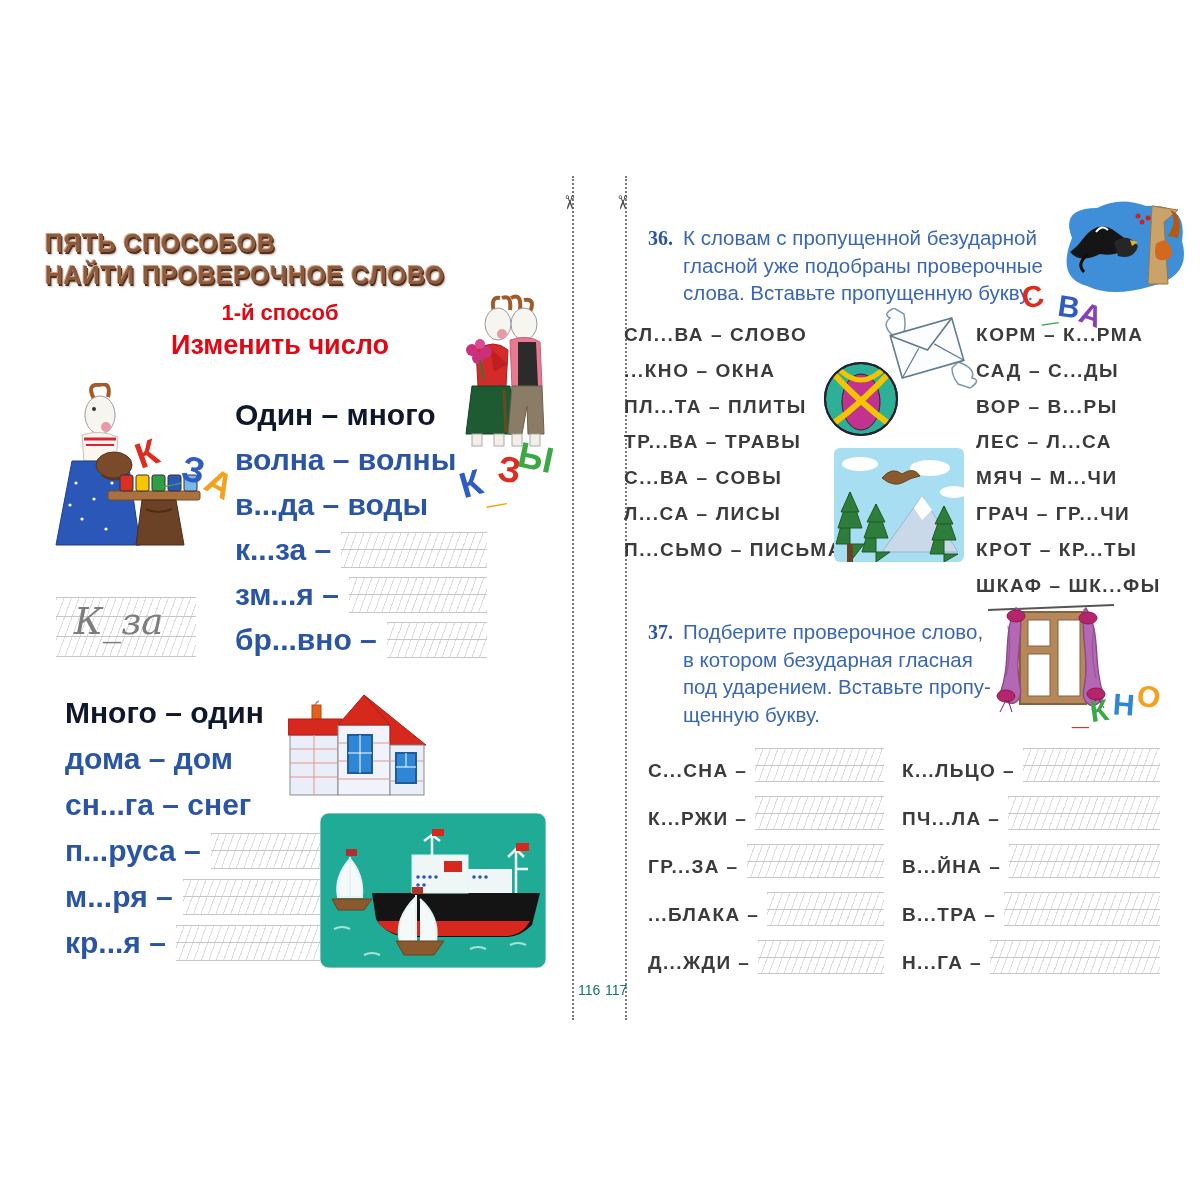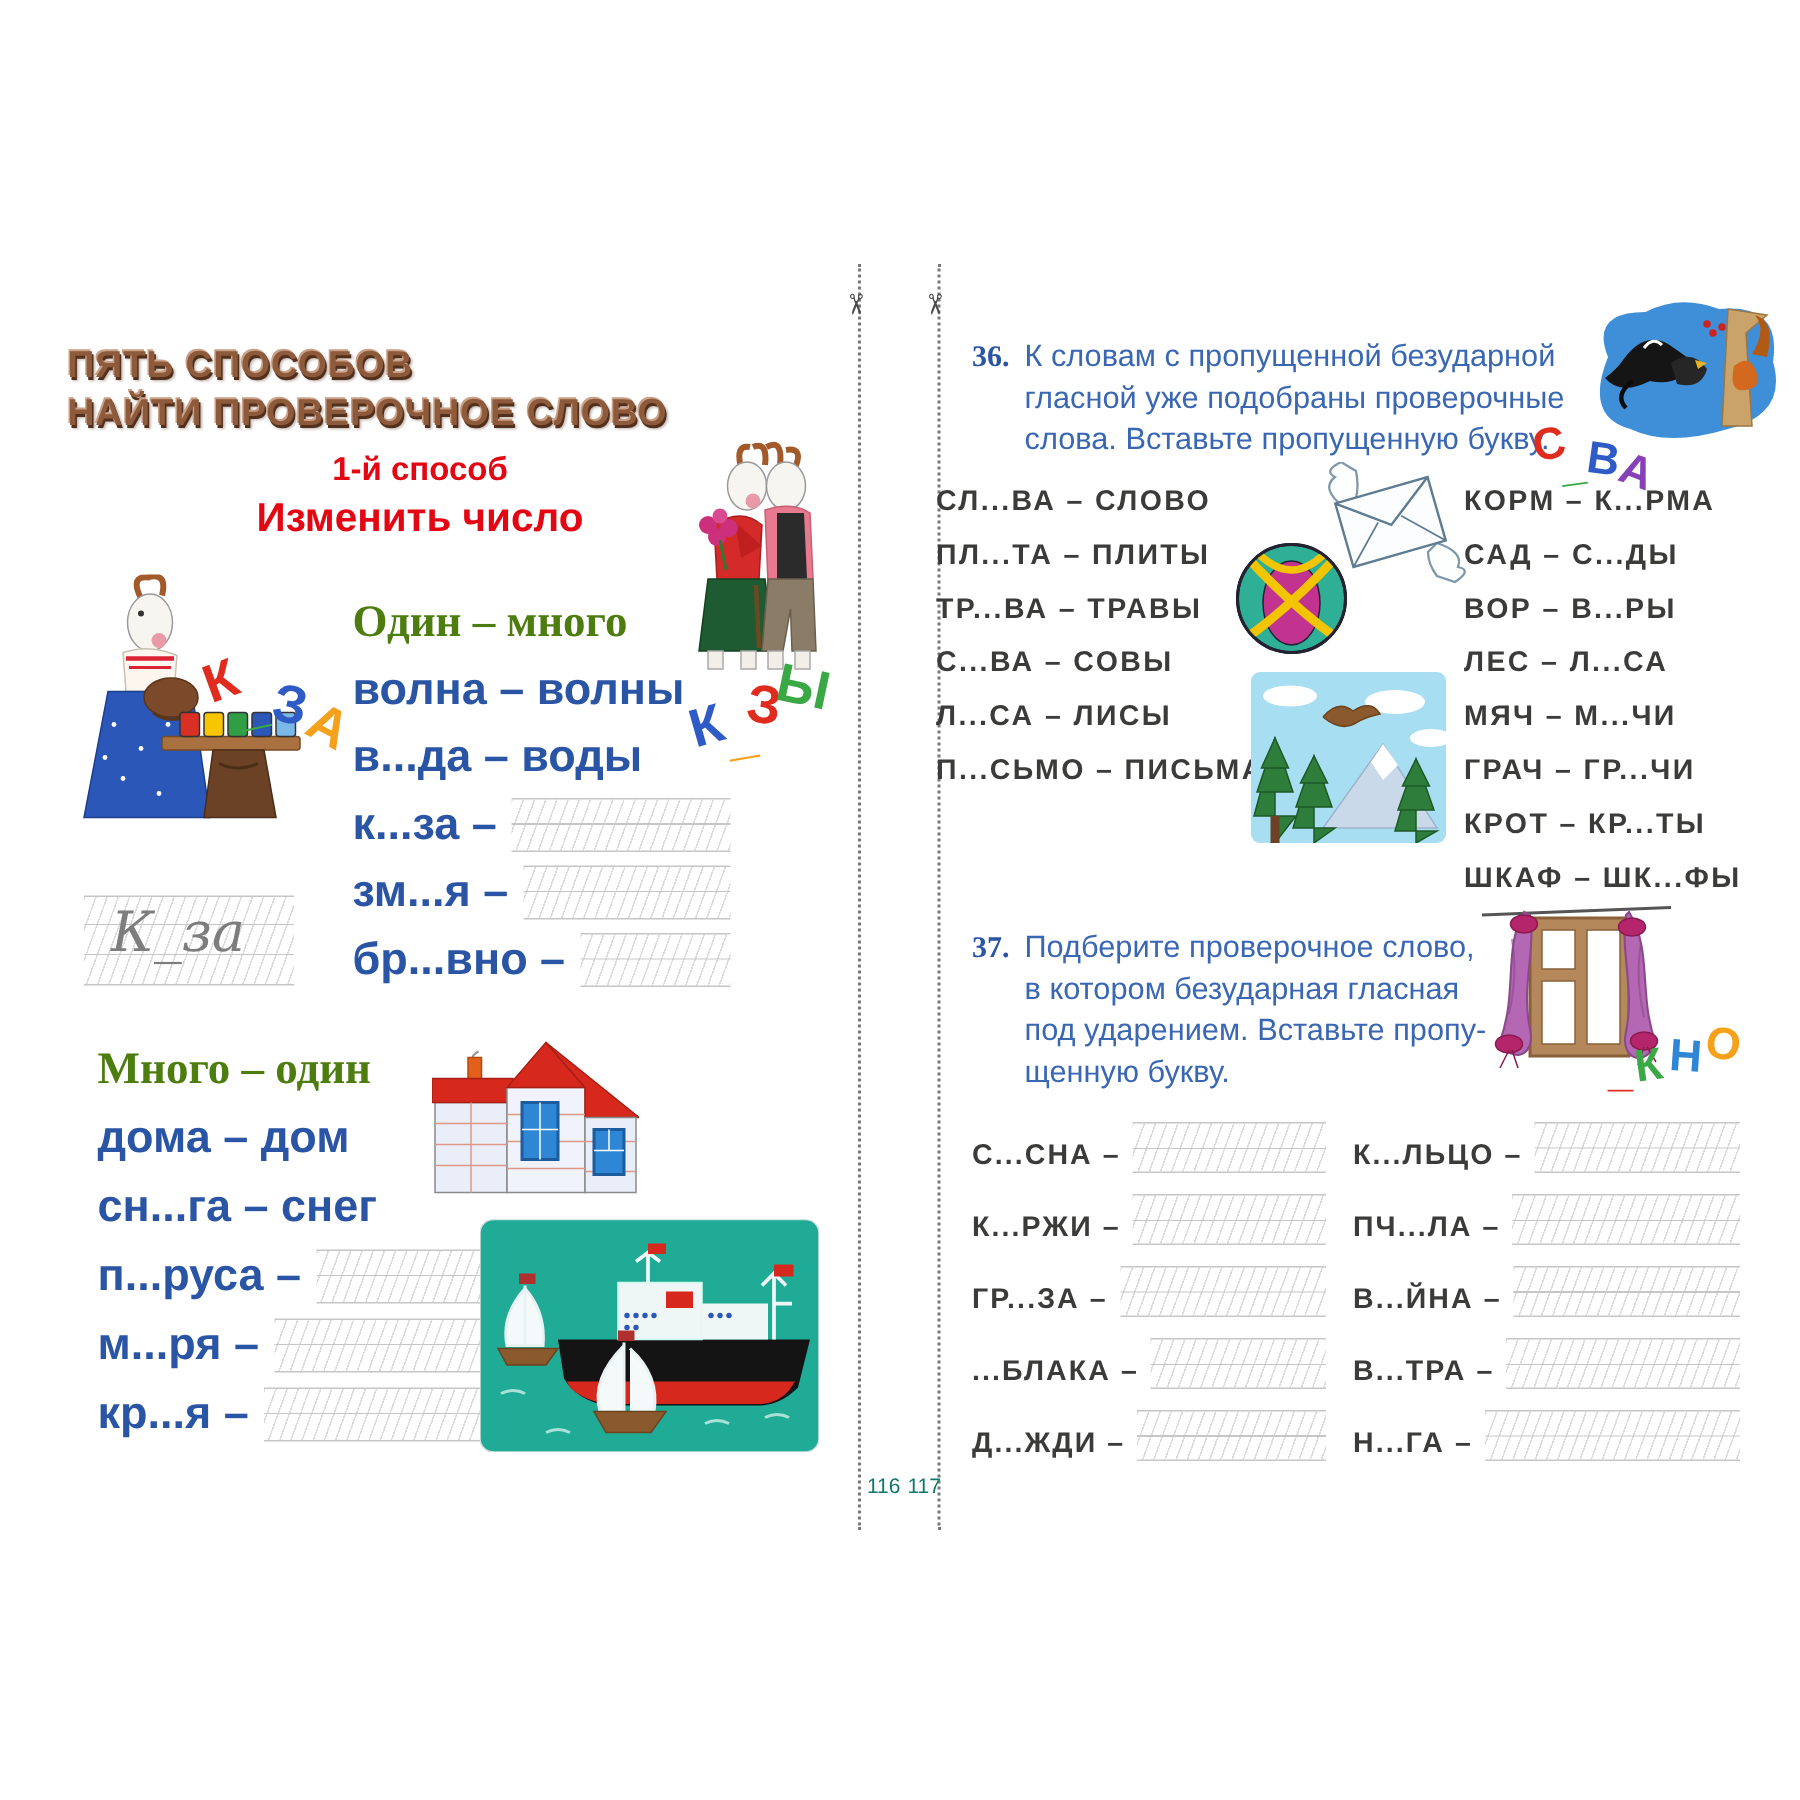--- a/index.html
+++ b/index.html
@@ -15,21 +15,21 @@
   
   .book-title{position:absolute;left:45px;top:227px;width:470px;text-align:left;
      font-weight:bold;font-size:25px;line-height:32px;color:#8d5a3c;letter-spacing:.5px;
      text-shadow:-1px -1px 0 #c9a188,1px 2px 0 #53301c,2px 3px 2px rgba(60,30,10,.35);}
   .method{position:absolute;left:45px;top:300px;width:470px;text-align:center;color:#e30613;}
   .method .m1{font-weight:bold;font-size:22px;}
   .method .m2{font-weight:bold;font-size:27px;margin-top:4px;}
 
   .wordlist{position:absolute;display:flex;flex-direction:column;}
   .wrow{display:flex;align-items:center;font-weight:bold;font-size:30px;color:#2a55a5;white-space:nowrap;}
-  .wrow.head{color:#4d7c0f;font-family:Liberation Serif, serif;}
+  .wrow.head{color:#0f172a;}
   .list-one{left:235px;top:392px;width:252px;}
   .list-one .wrow{height:45px;}
   .list-many{left:65px;top:690px;width:256px;}
   .list-many .wrow{height:46px;}
 
   .hatch{flex:1 1 auto;margin-left:10px;height:34px;
      border-top:1px solid #c6c6c6;border-bottom:1px solid #c6c6c6;
      background-image:
        linear-gradient(to bottom,transparent 0,transparent 16px,#c6c6c6 16px,#c6c6c6 17px,transparent 17px),
        repeating-linear-gradient(110deg,#dcdcdc 0,#dcdcdc 1px,transparent 1px,transparent 7px);}
@@ -281,20 +281,21 @@
 
   <div>
     <span class="lt small c-red" style="left:1022px;top:282px;transform:rotate(-12deg)">С</span>
     <span class="lt small c-green" style="left:1040px;top:296px;transform:rotate(-8deg)">_</span>
     <span class="lt small c-blue" style="left:1058px;top:292px;transform:rotate(8deg)">В</span>
     <span class="lt small c-purple" style="left:1080px;top:300px;transform:rotate(20deg)">А</span>
   </div>
 
   <div class="pairs" style="left:624px;top:324px">
     <div>СЛ...ВА – СЛОВО</div>
+    <div>...КНО – ОКНА</div>
     <div>ПЛ...ТА – ПЛИТЫ</div>
     <div>ТР...ВА – ТРАВЫ</div>
     <div>С...ВА – СОВЫ</div>
     <div>Л...СА – ЛИСЫ</div>
     <div>П...СЬМО – ПИСЬМА</div>
   </div>
   <div class="pairs" style="left:976px;top:324px">
     <div>КОРМ – К...РМА</div>
     <div>САД – С...ДЫ</div>
     <div>ВОР – В...РЫ</div>

